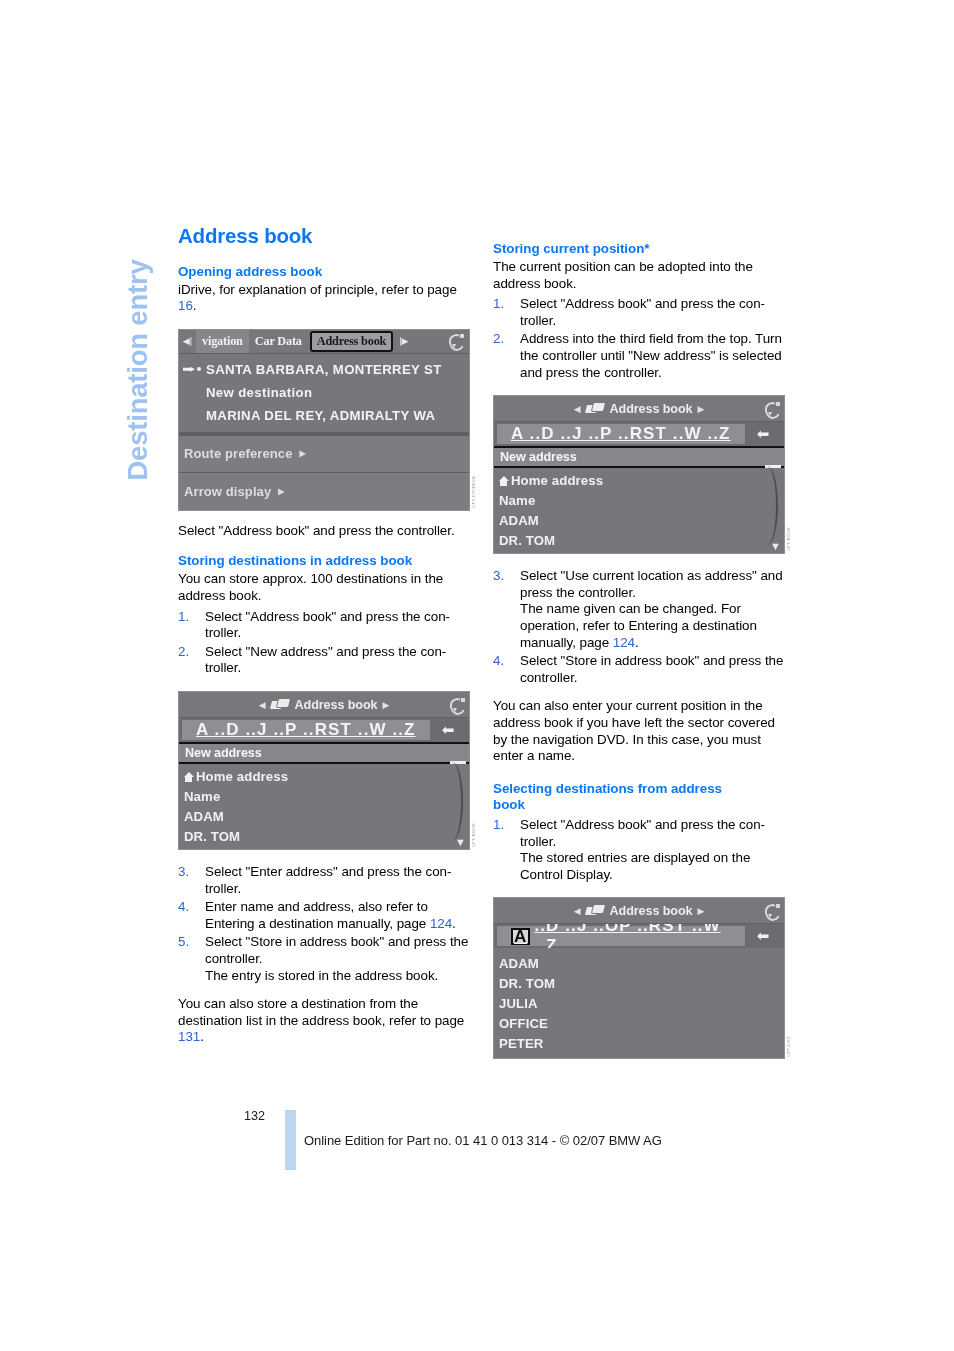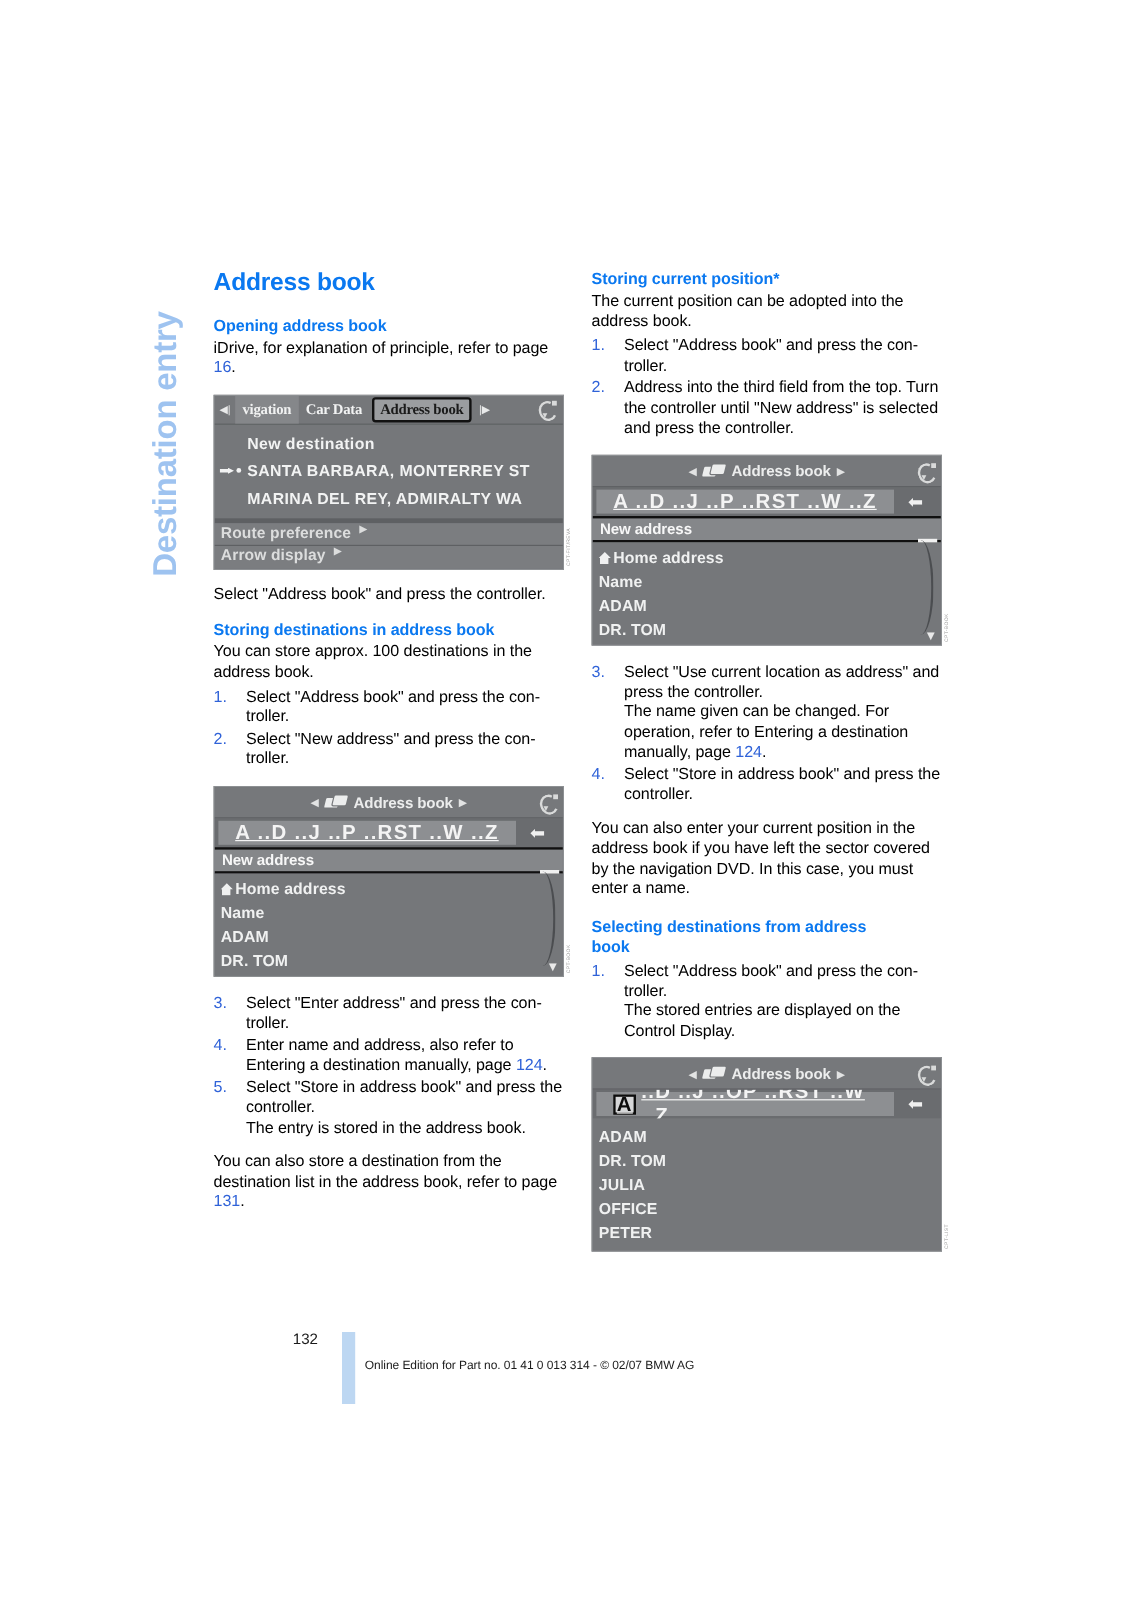--- a/index.html
+++ b/index.html
@@ -55,21 +55,21 @@
     line-height: 1.1;
   }
   h2.sub {
     font-size: 13.4px;
     font-weight: bold;
     color: #0a78f0;
     margin: 0 0 2px 0;
     line-height: 1.2;
     letter-spacing: -0.05px;
   }
-  h2.sub.tight { margin-top: 0; }
+  h2.sub.tight { margin-top: 16px; }
   p.body {
     font-size: 13.4px;
     line-height: 16.6px;
     margin: 0 0 0 0;
     letter-spacing: -0.05px;
   }
   p.gap { margin-top: 12px; }
   .blue { color: #2f62d8; }
 
   
@@ -405,24 +405,25 @@
     position: absolute;
     left: 18px;
     top: 9px;
     width: 4px;
     height: 4px;
     border-radius: 50%;
     background: #f2f3f3;
   }
   .f1-sep { height: 4px; background: #5e6063; }
   .f1-opt {
-    height: 19px;
+    height: 37px;
     background: #7b7d80;
     border-bottom: 1px solid #5e6063;
     display: flex;
+    align-items: center;
     padding-left: 5px;
     color: #dcdddd;
     font-size: 13px;
     font-weight: bold;
     letter-spacing: 0.1px;
     box-sizing: border-box;
     font-family: "Liberation Sans", sans-serif;
   }
   .f1-opt .tri { margin-left: 7px; font-size: 8px; }
 
@@ -446,21 +447,21 @@
     left: 285px;
     top: 14px;
     width: 11px;
     height: 60px;
     background: #bdd7f2;
   }
   #footer-text {
     position: absolute;
     left: 304px;
     top: 37px;
-    font-size: 10px;
+    font-size: 13px;
     color: #1a1a1a;
     letter-spacing: -0.05px;
   }
 </style>
 </head>
 <body>
 
 <div id="side-tab">
   <span class="vert">Destination entry</span>
 </div>
@@ -484,22 +485,22 @@
       <div class="arrowbox">|▶</div>
       <div class="spin">
         <span class="spinicon">
             <span class="ring"></span>
             <span class="sq"></span>
             <span class="chev">▾</span>
           </span>
       </div>
     </div>
     <div class="f1-list">
+      <div class="row marker">SANTA BARBARA, MONTERREY ST</div>
       <div class="row">New destination</div>
-      <div class="row marker">SANTA BARBARA, MONTERREY ST</div>
       <div class="row">MARINA DEL REY, ADMIRALTY WA</div>
     </div>
     <div class="f1-sep"></div>
     <div class="f1-opt">
       <span>Route preference</span>
       <span class="tri">▶</span>
     </div>
     <div class="f1-opt" style="border-bottom:none">
       <span>Arrow display</span>
       <span class="tri">▶</span>

